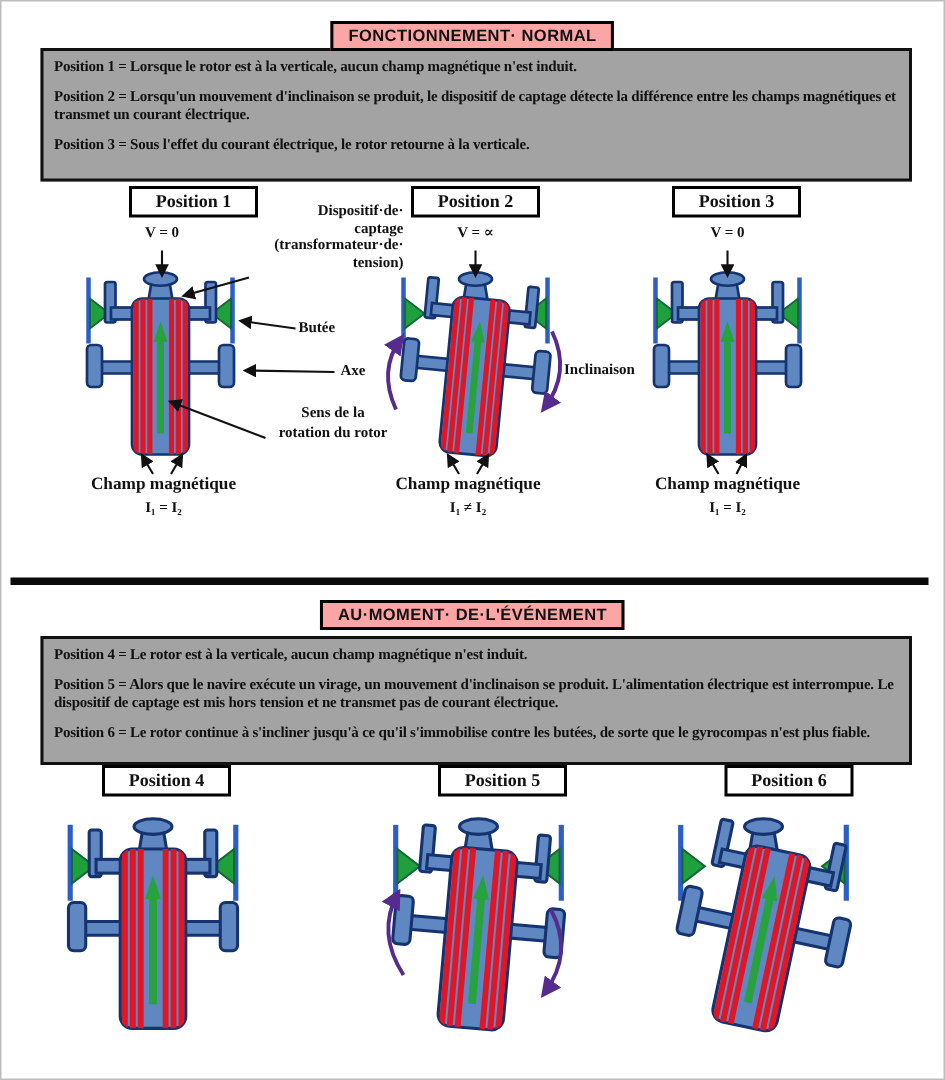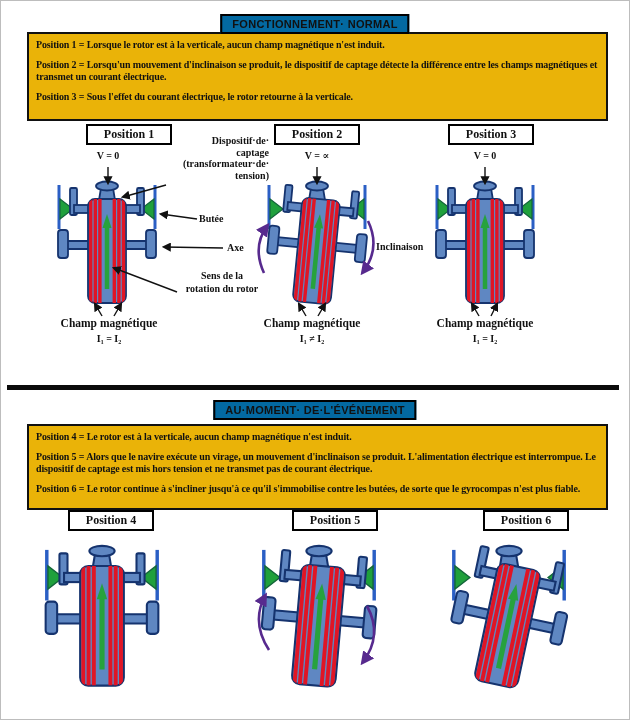--- a/index.html
+++ b/index.html
@@ -7,26 +7,26 @@
   #stage {
     position:relative; width:630px; height:720px; background:#ffffff;
     border:1px solid #bdbdbd; overflow:hidden;
     font-family:"Liberation Serif","DejaVu Serif",serif; color:#111;
   }
   #canvas { position:absolute; left:0; top:0; }
   .abs { position:absolute; }
   .serifb { font-family:"Liberation Serif","DejaVu Serif",serif; font-weight:bold; color:#111; }
   .titlebox {
     position:absolute; left:50%; transform:translateX(-50%);
-    border:2px solid #000; background:#0369a1; padding:2px 10px;
+    border:2px solid #000; background:#fca5a5; padding:2px 10px;
     font-family:"Liberation Sans","DejaVu Sans",sans-serif;
     font-weight:bold; font-size:11px; letter-spacing:0.3px; white-space:nowrap; z-index:3;
   }
   .descbox {
-    position:absolute; left:26px; width:581px; border:2px solid #111; background:#eab308;
+    position:absolute; left:26px; width:581px; border:2px solid #111; background:#a3a3a3;
     padding:5px 7px 4px 7px; z-index:2;
   }
   .descbox p {
     margin:0 0 7px 0; font-size:10px; line-height:12.5px; font-weight:bold;
     letter-spacing:-0.15px;
   }
   .posbox {
     position:absolute; width:86px; height:21px; border:2px solid #000; background:#fff;
     font-weight:bold; font-size:12px; line-height:17px; text-align:center; z-index:2;
   }

